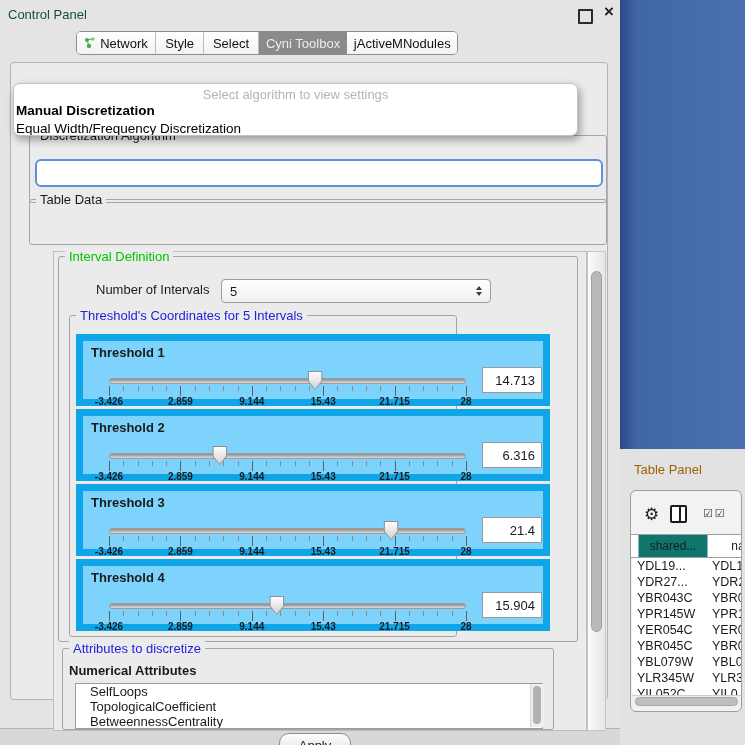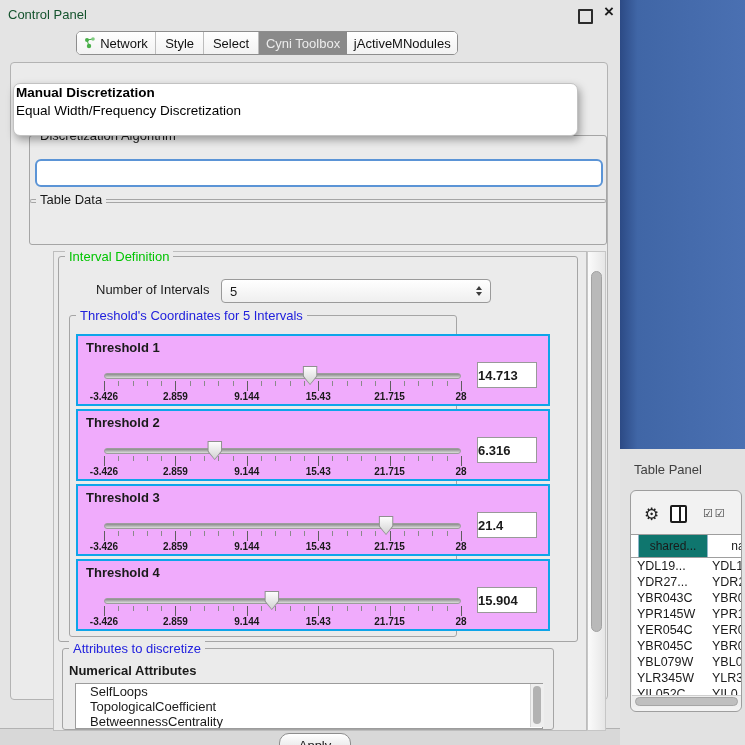--- a/index.html
+++ b/index.html
@@ -45,55 +45,55 @@
   
   #viewport{left:42px;top:188px;width:534px;height:480px;border:1px solid #bdbdbd;background:#ebebeb;box-sizing:border-box;}
   #vscroll{left:576px;top:188px;width:19px;height:480px;background:linear-gradient(90deg,#fbfbfb,#e6e6e6);
            border:1px solid #c6c6c6;box-sizing:border-box;}
   #vscroll .thumbv{position:absolute;left:3px;top:19px;width:11px;height:361px;background:#b9b9b9;
            border:1px solid #a2a2a2;border-radius:6px;box-sizing:border-box;}
   #fs-interval{left:4px;top:4px;width:520px;height:386px;}
   #noi-label{left:37px;top:25px;font-size:13px;font-weight:normal;}
   #noi-combo{left:162px;top:22px;width:270px;height:24px;}
   #fs-thr{left:10px;top:58px;width:388px;height:322px;}
-  .thr-row{position:absolute;left:6px;width:474px;height:72px;border:2px solid #0ea5e9;background:#f0abfc;box-sizing:border-box;}
+  .thr-row{position:absolute;left:6px;width:474px;height:72px;border:7px solid #0ea5e9;background:#7dd3fc;box-sizing:border-box;}
   .thr-label{position:absolute;left:8px;top:4px;font-size:13px;font-weight:bold;}
   .slider-zone{position:absolute;left:26px;top:0;width:357px;height:72px;}
   .track{position:absolute;left:0;top:37px;width:357px;height:6px;border-radius:3px;
          background:linear-gradient(#8a8a8a,#dcdcdc);border:1px solid #9d9d9d;box-sizing:border-box;}
   .thumb{position:absolute;top:30px;width:15px;height:19px;transform:translateX(-50%);
          clip-path:polygon(0 0,100% 0,100% 52%,50% 100%,0 52%);background:#8f8f8f;}
   .thumb i{position:absolute;left:1px;top:1px;right:1px;bottom:1px;display:block;
          clip-path:polygon(0 0,100% 0,100% 52%,50% 100%,0 52%);background:linear-gradient(#fdfdfd,#d2d2d2);}
   .ticks{position:absolute;left:0;top:45px;width:358px;height:10px;
          background-image:repeating-linear-gradient(90deg,#5f5f5f 0 1px,transparent 1px 71.4px),
                           repeating-linear-gradient(90deg,#8a8a8a 0 1px,transparent 1px 14.28px);
          background-size:100% 10px,100% 5px;background-repeat:no-repeat;}
   .tick-labels{position:absolute;left:0;top:55px;width:357px;height:10px;}
   .tick-labels span{position:absolute;top:0;transform:translateX(-50%);font-size:10px;font-weight:bold;
          color:#1a1a1a;white-space:nowrap;}
   .val-field{position:absolute;left:399px;top:26px;width:60px;height:26px;background:#fff;border:1px solid #999;
-         font-size:13px;padding:5px 6px 0 0;box-sizing:border-box;font-weight:bold;}
+         font-size:13px;text-align:right;padding:5px 6px 0 0;box-sizing:border-box;}
   #fs-attr{left:8px;top:396px;width:492px;height:82px;}
   #attr-sub{left:6px;top:14px;font-size:13px;font-weight:bold;}
   #attr-list{left:12px;top:34px;width:468px;height:46px;background:#fff;border:1px solid #9c9c9c;
              box-sizing:border-box;overflow:hidden;}
   .attr-item{font-size:13px;line-height:15px;padding-left:14px;white-space:nowrap;}
   #attr-scroll{position:absolute;right:1px;top:1px;width:13px;height:43px;background:#efefef;border-left:1px solid #d5d5d5;}
   #attr-scroll i{position:absolute;left:2px;top:2px;width:8px;height:38px;background:#b2b2b2;border-radius:4px;display:block;}
   #apply-btn{left:268px;top:670px;width:70px;height:22px;border:1px solid #8d8d8d;border-radius:10px;
              background:linear-gradient(#ffffff,#dcdcdc);font-size:13px;display:flex;align-items:center;justify-content:center;}
   
   #btabs{left:148px;top:702px;width:319px;height:21px;display:flex;border:1px solid #8d8d8d;border-radius:5px;
          overflow:hidden;background:#fdfdfd;box-sizing:border-box;}
   
   #blue-frame{left:620px;top:0;width:125px;height:449px;
               background:linear-gradient(90deg,#2c4a85,#4066a6 14%,#4a70b2);}
   #table-panel{left:620px;top:449px;width:125px;height:296px;background:#e2e2e2;}
-  #tp-title{left:14px;top:13px;font-size:13px;color:#404040;}
+  #tp-title{left:14px;top:13px;font-size:13px;color:#a16207;}
   #tp-card{left:10px;top:41px;width:112px;height:222px;background:#f2f2f2;border:1px solid #9e9e9e;
            border-radius:6px;box-sizing:border-box;overflow:hidden;}
   .glyph{font-family:"DejaVu Sans",sans-serif;}
   #gear{left:13px;top:13px;font-size:17px;color:#222;}
   #split-icon{left:39px;top:14px;width:13px;height:14px;border:2px solid #1b1b1b;background:#fff;border-radius:2px;}
   #split-icon i{position:absolute;left:50%;top:0;bottom:0;width:2px;background:#1b1b1b;display:block;}
   #checks{left:72px;top:16px;font-size:11px;color:#333;letter-spacing:2px;}
   #thead{left:0;top:43px;width:112px;height:24px;border-top:1px solid #9e9e9e;border-bottom:1px solid #9e9e9e;
          background:#fff;box-sizing:border-box;}
   #th-col1{position:absolute;left:7px;top:0;width:70px;height:22px;background:#0f766e;
@@ -267,20 +267,21 @@
     </div>
 
     <div id="vscroll" class="abs">
         <span class="thumbv"></span>
       </div>
 
     <div id="apply-btn" class="abs">Apply</div>
   </div>
 
   <div id="popup" class="abs">
+    <div id="popup-placeholder">Select algorithm to view settings</div>
     <div class="popup-item bold">Manual Discretization</div>
     <div class="popup-item">Equal Width/Frequency Discretization</div>
   </div>
 
 </div>
 
 <div id="blue-frame" class="abs">
   
 </div>
 

